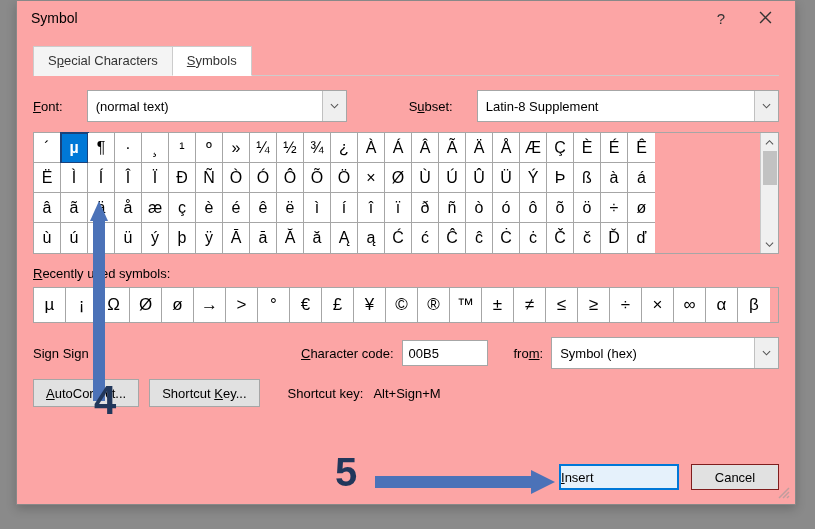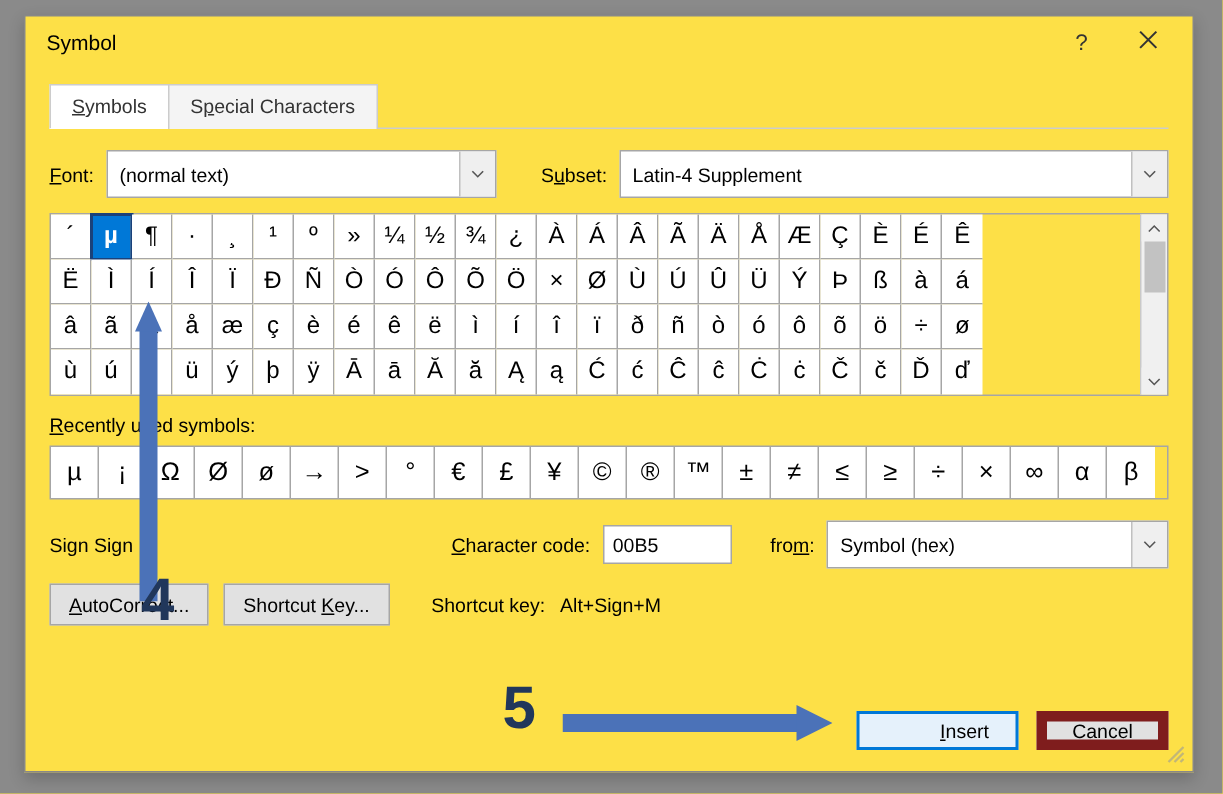--- a/index.html
+++ b/index.html
@@ -9,24 +9,24 @@
     font-size: 13px;
     background: #8a8a8a;
     width: 815px;
     height: 529px;
     position: relative;
     overflow: hidden;
   }
   .dialog {
     position: absolute;
     left: 16px;
-    top: 10px;
+    top: 0;
     width: 780px;
     height: 505px;
-    background: #fde047;
+    background: #fca5a5;
     border: 1px solid #888;
     box-shadow: 0 4px 10px rgba(0,0,0,.2);
     display: flex;
     flex-direction: column;
   }
   .titlebar {
     height: 34px;
     display: flex;
     align-items: center;
     padding: 0 8px 0 14px;
@@ -46,21 +46,21 @@
     border-bottom:none;
     background:#f4f4f4;
     margin-right:-1px;
     position:relative;
     top:1px;
     color:#333;
   }
   .tab.active { background:#fff; border-bottom:1px solid #fff; }
   .underline-first { text-decoration: underline; }
   
-  .frow { display:flex; align-items:center; gap:8px; margin-top:14px; }
+  .frow { display:flex; align-items:center; gap:24px; margin-top:14px; }
   .label { white-space:nowrap; }
   .combo {
     display:flex; align-items:center;
     border:1px solid #a6a6a6; height:32px; background:#fff;
   }
   .combo .val { flex:1; padding:0 8px; user-select:none; }
   .combo .arrow {
     width:24px; height:100%; border-left:1px solid #c0c0c0;
     background:#efefef; display:flex; align-items:center; justify-content:center;
   }
@@ -107,25 +107,25 @@
   
   .info-row { display:flex; align-items:center; gap:8px; margin-top:14px; }
   .textbox { border:1px solid #a6a6a6; height:26px; padding:6px 6px; background:#fff; display:flex; align-items:center; }
   .btn-flat {
     min-width:100px; height:28px; border:1px solid #a6a6a6; background:#e1e1e1;
     display:inline-flex; align-items:center; justify-content:center; padding:0 12px;
   }
   .btn-row { display:flex; gap:10px; margin-top:10px; align-items:center; }
   .bottom { display:flex; justify-content:flex-end; gap:12px; padding:12px 16px 14px; align-items:center; }
   .btn-insert {
-    width:108px; height:26px; border:2px solid #0078d7; background:#e5f1fb;
-    display:flex; align-items:center; justify-content:center;padding-left:36px;
+    width:120px; height:26px; border:2px solid #0078d7; background:#e5f1fb;
+    display:flex; align-items:center; 
   }
   .btn-cancel {
-    width:88px; height:26px; border:7px solid #7f1d1d; background:#e1e1e1;
+    width:88px; height:26px; border:1px solid #7f1d1d; background:#e1e1e1;
     display:flex; align-items:center; justify-content:center;
   }
   .resize-grip { position:absolute; right:4px; bottom:4px; width:14px; height:14px; opacity:.6; }
   
   .anno-arrow-up {
     position:absolute; left:90px; top:201px; width:18px; height:200px;
     pointer-events:none;
   }
   .anno4 {
     position:absolute; left:94px; top:378px; font-size:40px; font-weight:700;
@@ -152,42 +152,42 @@
       <span>
         <svg viewBox="0 0 12 12">
             <path d="M1 1 L11 11 M11 1 L1 11" stroke="#333" stroke-width="1.3" fill="none"></path>
           </svg>
       </span>
     </div>
   </div>
 
   <div class="content">
     <div class="tabstrip">
+      <div class="tab">
+        <span>S<span class="underline-first">p</span>ecial Characters</span>
+      </div>
       <div class="tab active">
         <span><span class="underline-first">S</span><span></span>ymbols</span>
-      </div>
-      <div class="tab">
-        <span>S<span class="underline-first">p</span>ecial Characters</span>
       </div>
     </div>
 
     <div class="frow">
       <span class="label"><span class="underline-first">F</span>ont:</span>
       <div class="combo" style="width:260px">
         <div class="val">(normal text)</div>
         <div class="arrow">
           <svg viewBox="0 0 10 6">
               <path d="M1 1 L5 5 L9 1" stroke="#555" stroke-width="1.2" fill="none"></path>
             </svg>
         </div>
       </div>
       <span style="width:14px"></span>
       <span class="label">S<span class="underline-first">u</span>bset:</span>
       <div class="combo" style="flex:1">
-        <div class="val">Latin-4 Supplement</div>
+        <div class="val">Latin-8 Supplement</div>
         <div class="arrow">
           <svg viewBox="0 0 10 6">
               <path d="M1 1 L5 5 L9 1" stroke="#555" stroke-width="1.2" fill="none"></path>
             </svg>
         </div>
       </div>
     </div>
 
     <div class="grid-wrap">
       <div class="grid" id="grid">

